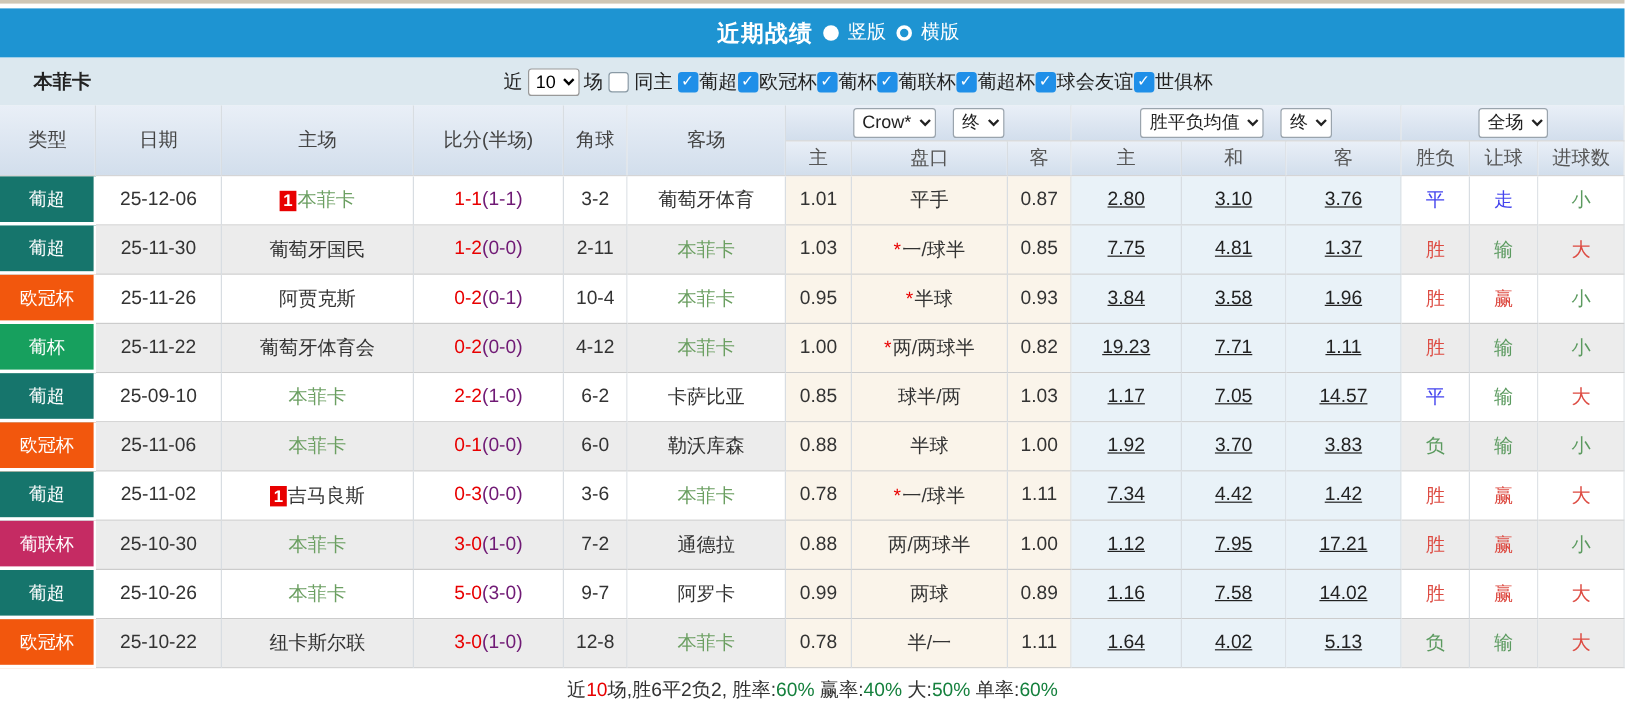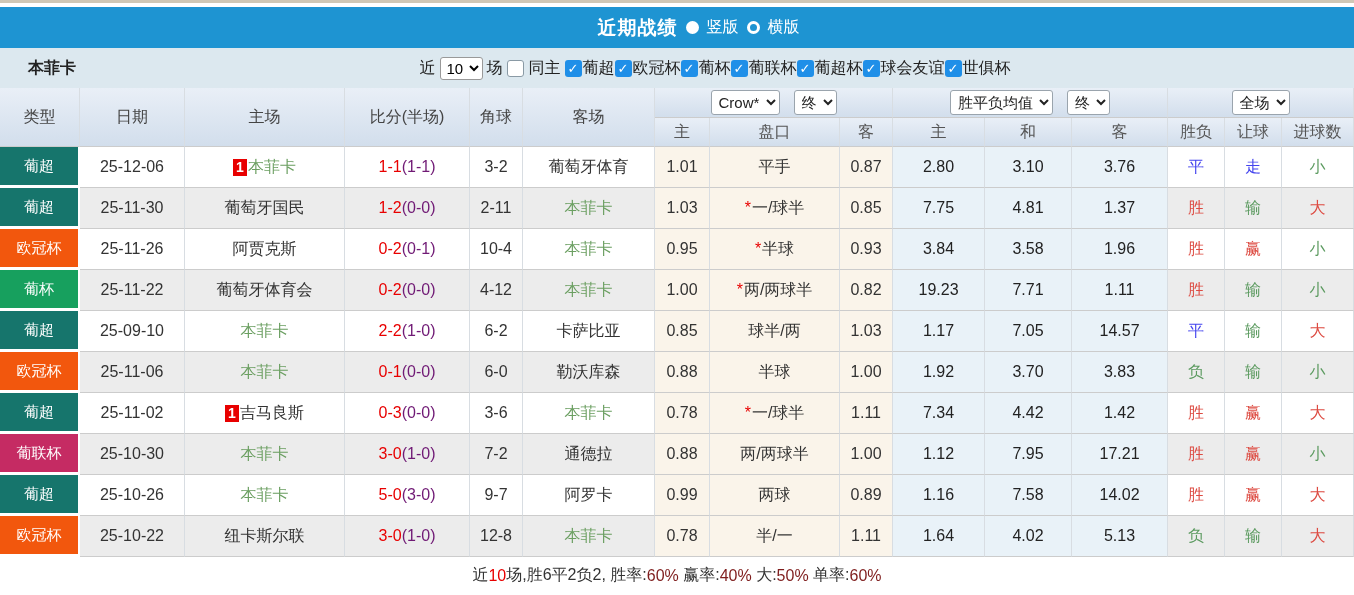--- a/index.html
+++ b/index.html
@@ -28,35 +28,35 @@
   thead tr.h1 th { height:30px; }
   thead tr.h2 th { height:29px; color:#555; }
   thead select { font-size:15px; padding:2px 3px; border:1px solid #9aa4ad; border-radius:3px; background:#fff; color:#222; }
   .dd-group { display:flex; align-items:flex-end; justify-content:center; gap:14px; }
 
   tbody td { height:41px; font-size:16px; color:#333; }
   tr.odd td.stripe { background:#fff; }
   tr.even td.stripe { background:#ececec; }
   td.league-cell { padding:0; border-right:2px solid #fff; border-bottom:3px solid #fff; color:#fff; font-size:15px; }
   td.cream { background:#faf4ea; }
-  td.bluebg { background:#e9f2f8; color:#222; }
+  td.bluebg { background:#e9f2f8; color:#222;text-decoration:underline; }
   .team-self { color:#6b9f61; }
   .team-other { color:#333; }
   .rank-badge { display:inline-block; background:#e80000; color:#fff; font-size:14px; font-weight:bold; padding:0 3px; margin-right:1px; line-height:17px; }
   .score-main { color:#e80000; }
   .score-half { color:#701a75; }
   .star { color:#e80000; margin-right:1px; }
   .c-red { color:#dd4b42; }
   .c-green { color:#5b9a5f; }
   .c-blue { color:#4444ee; }
 
   .footer { height:37px; display:flex; align-items:center; justify-content:center; font-size:16px; background:#fff; }
   .seg-dark { color:#333; }
   .seg-red { color:#e80000; }
-  .seg-blue { color:#7f1d1d; }
+  .seg-blue { color:#15803d; }
   .footer span { white-space:pre; }
 </style>
 </head>
 <body>
 
 <div id="app">
 
   <div class="top-strip"></div>
 
   <div class="top-bar">

